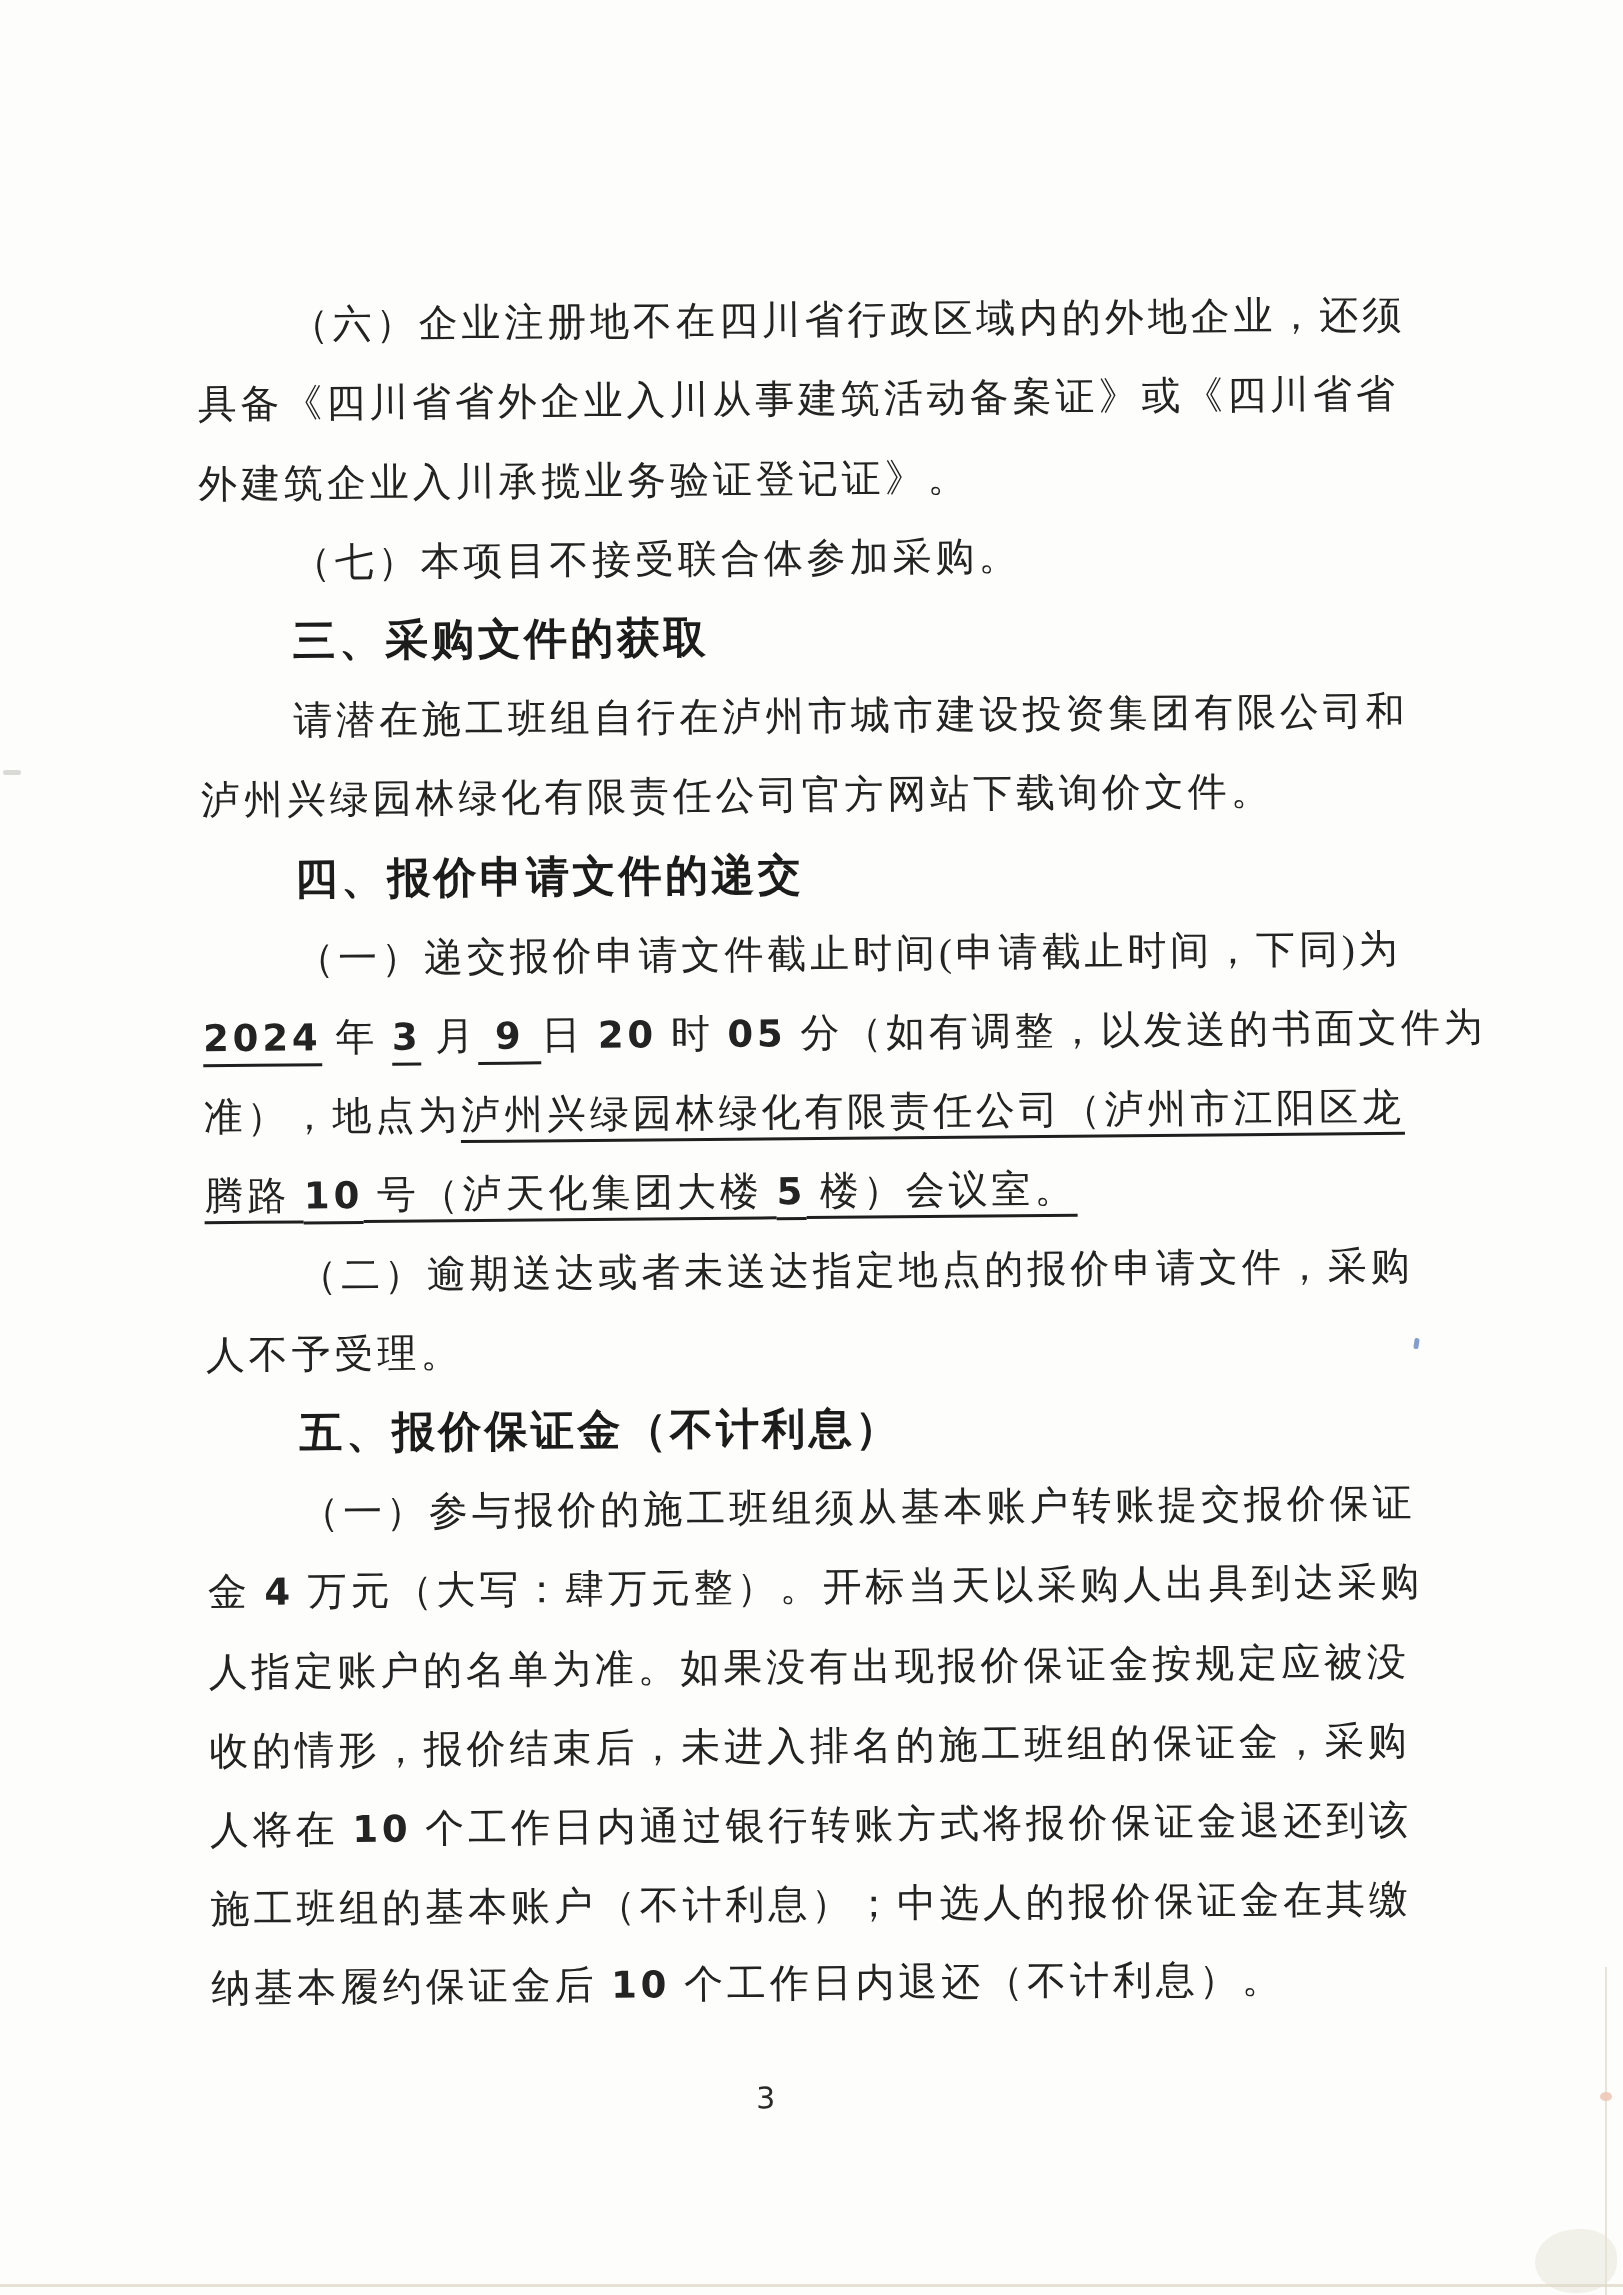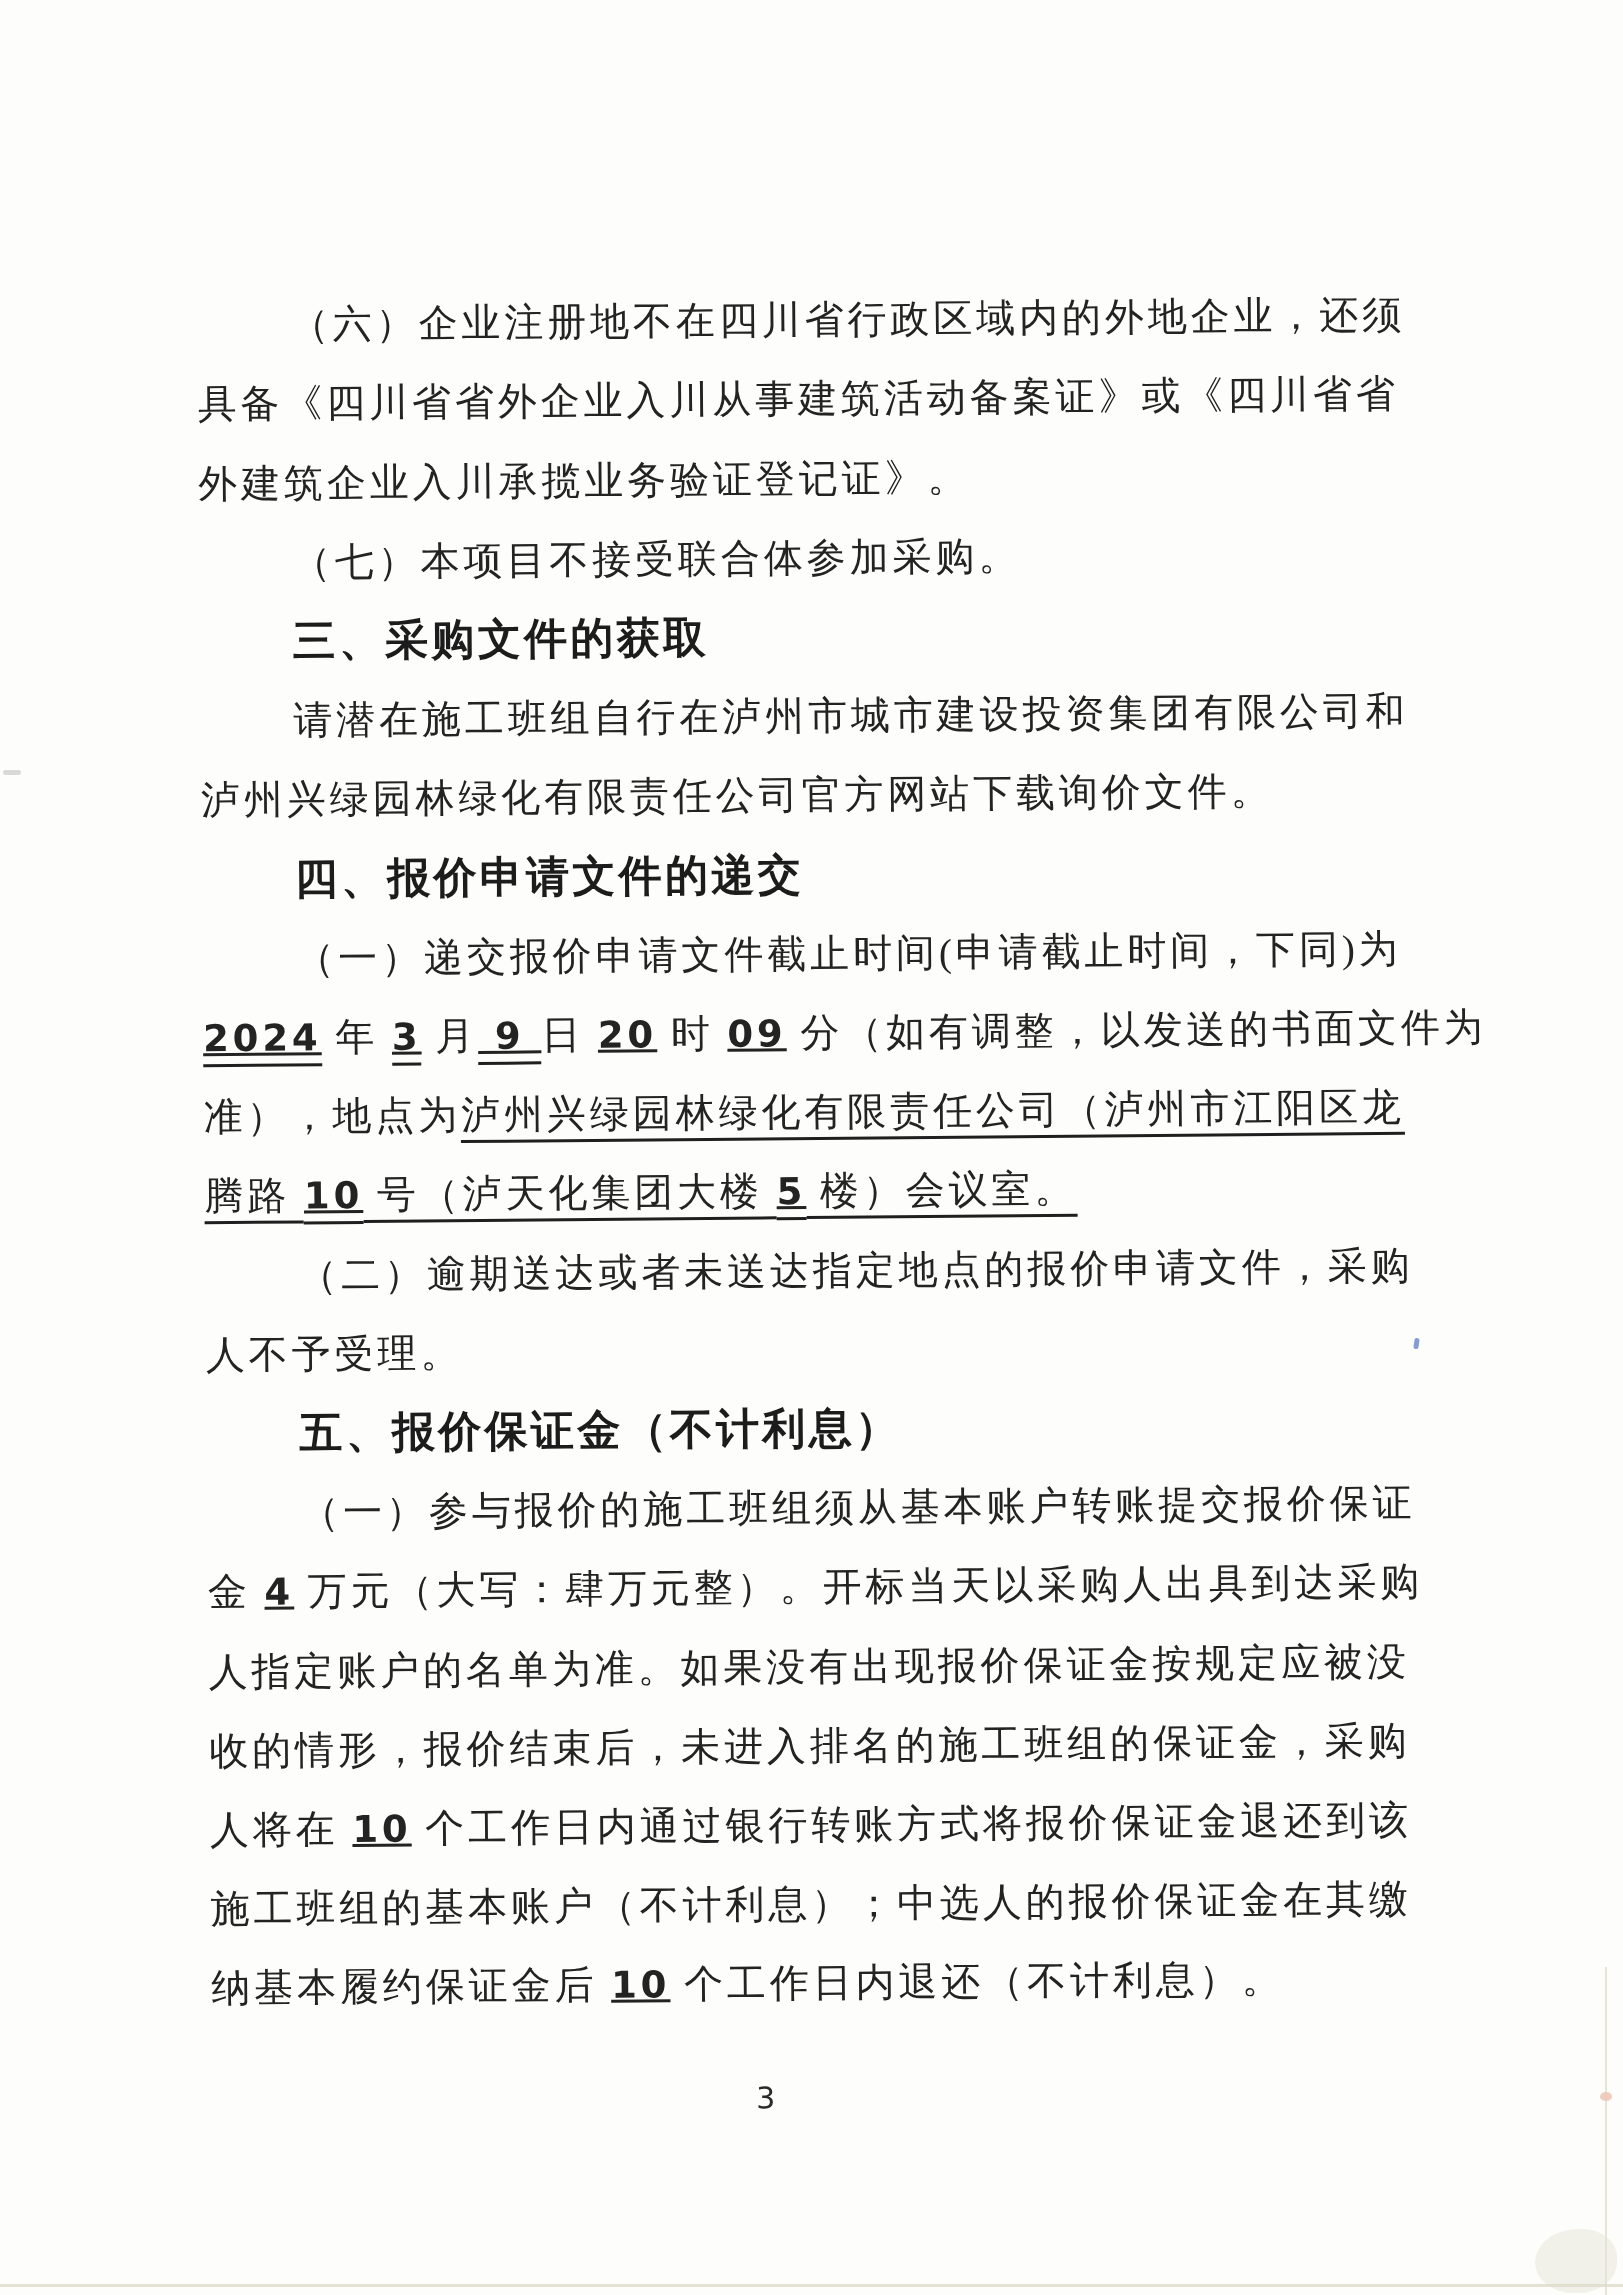--- a/index.html
+++ b/index.html
@@ -43,21 +43,20 @@
     font-family: "Liberation Sans", "DejaVu Sans", sans-serif;
     font-weight: bold;
     font-size: 43px;
     letter-spacing: 3.3px;
     color: #1c1c1c;
   }
   .num {
     font-family: "DejaVu Sans", "Liberation Sans", sans-serif;
     font-weight: bold;
     font-size: 37px;
-    text-decoration: underline;
   }
   .u {
     border-bottom: 3.9px solid #1f1f1f;
     padding-bottom: 3.9px;
   }
   .page-number {
     position: absolute;
     left: 738px;
     top: 2080px;
     width: 39px;
@@ -119,21 +118,21 @@
       <div class="line" style="top: 1785px;"><span class="">人将在 </span><span class="num ">10</span><span class=""> 个工作日内通过银行转账方式将报价保证金退还到该</span></div>
       <div class="line" style="top: 1706px;"><span class="">收的情形，报价结束后，未进入排名的施工班组的保证金，采购</span></div>
       <div class="line" style="top: 1627px;"><span class="">人指定账户的名单为准。如果没有出现报价保证金按规定应被没</span></div>
       <div class="line" style="top: 1547px;"><span class="">金 </span><span class="num ">4</span><span class=""> 万元（大写：肆万元整）。开标当天以采购人出具到达采购</span></div>
       <div class="line indent" style="top: 1468px;"><span class="">（一）参与报价的施工班组须从基本账户转账提交报价保证</span></div>
       <div class="line heading indent" style="top: 1389px;"><span class="">五、报价保证金（不计利息）</span></div>
       <div class="line" style="top: 1310px;"><span class="">人不予受理。</span></div>
       <div class="line indent" style="top: 1231px;"><span class="">（二）逾期送达或者未送达指定地点的报价申请文件，采购</span></div>
       <div class="line" style="top: 1151px;"><span class="u">腾路 </span><span class="num u">10</span><span class="u"> 号（泸天化集团大楼 </span><span class="num u">5</span><span class="u"> 楼）会议室。</span></div>
       <div class="line" style="top: 1072px;"><span class="">准），地点为</span><span class="u">泸州兴绿园林绿化有限责任公司（泸州市江阳区龙</span></div>
-      <div class="line" style="top: 993px;"><span class="num u">2024</span><span class=""> 年 </span><span class="num u">3</span><span class=""> 月</span><span class="num u"> 9 </span><span class="">日 </span><span class="num ">20</span><span class=""> 时 </span><span class="num ">09</span><span class=""> 分（如有调整，以发送的书面文件为</span></div>
+      <div class="line" style="top: 993px;"><span class="num u">2024</span><span class=""> 年 </span><span class="num u">3</span><span class=""> 月</span><span class="num u"> 9 </span><span class="">日 </span><span class="num ">20</span><span class=""> 时 </span><span class="num ">05</span><span class=""> 分（如有调整，以发送的书面文件为</span></div>
       <div class="line indent" style="top: 914px;"><span class="">（一）递交报价申请文件截止时间(申请截止时间，下同)为</span></div>
       <div class="line heading indent" style="top: 835px;"><span class="">四、报价申请文件的递交</span></div>
       <div class="line" style="top: 755px;"><span class="">泸州兴绿园林绿化有限责任公司官方网站下载询价文件。</span></div>
       <div class="line indent" style="top: 676px;"><span class="">请潜在施工班组自行在泸州市城市建设投资集团有限公司和</span></div>
       <div class="line heading indent" style="top: 597px;"><span class="">三、采购文件的获取</span></div>
       <div class="line indent" style="top: 518px;"><span class="">（七）本项目不接受联合体参加采购。</span></div>
       <div class="line" style="top: 439px;"><span class="">外建筑企业入川承揽业务验证登记证》。</span></div>
       <div class="line" style="top: 359px;"><span class="">具备《四川省省外企业入川从事建筑活动备案证》或《四川省省</span></div>
       <div class="line indent" style="top: 280px;"><span class="">（六）企业注册地不在四川省行政区域内的外地企业，还须</span></div>
 

